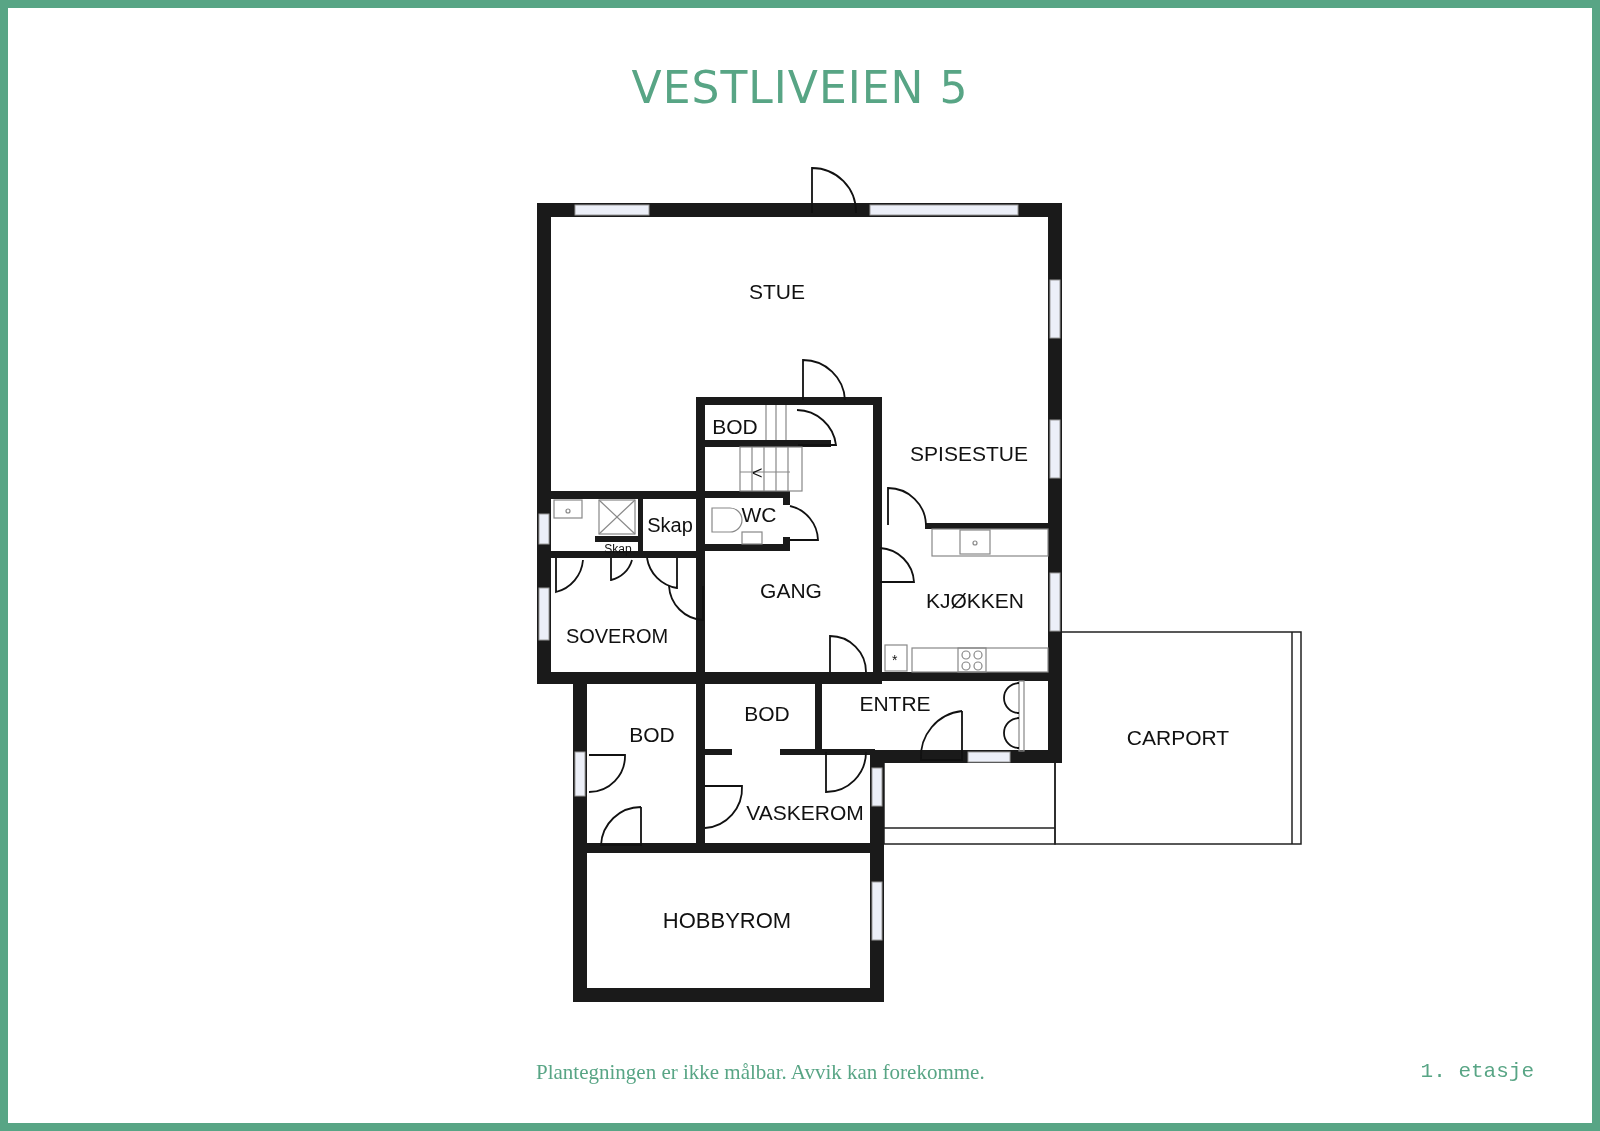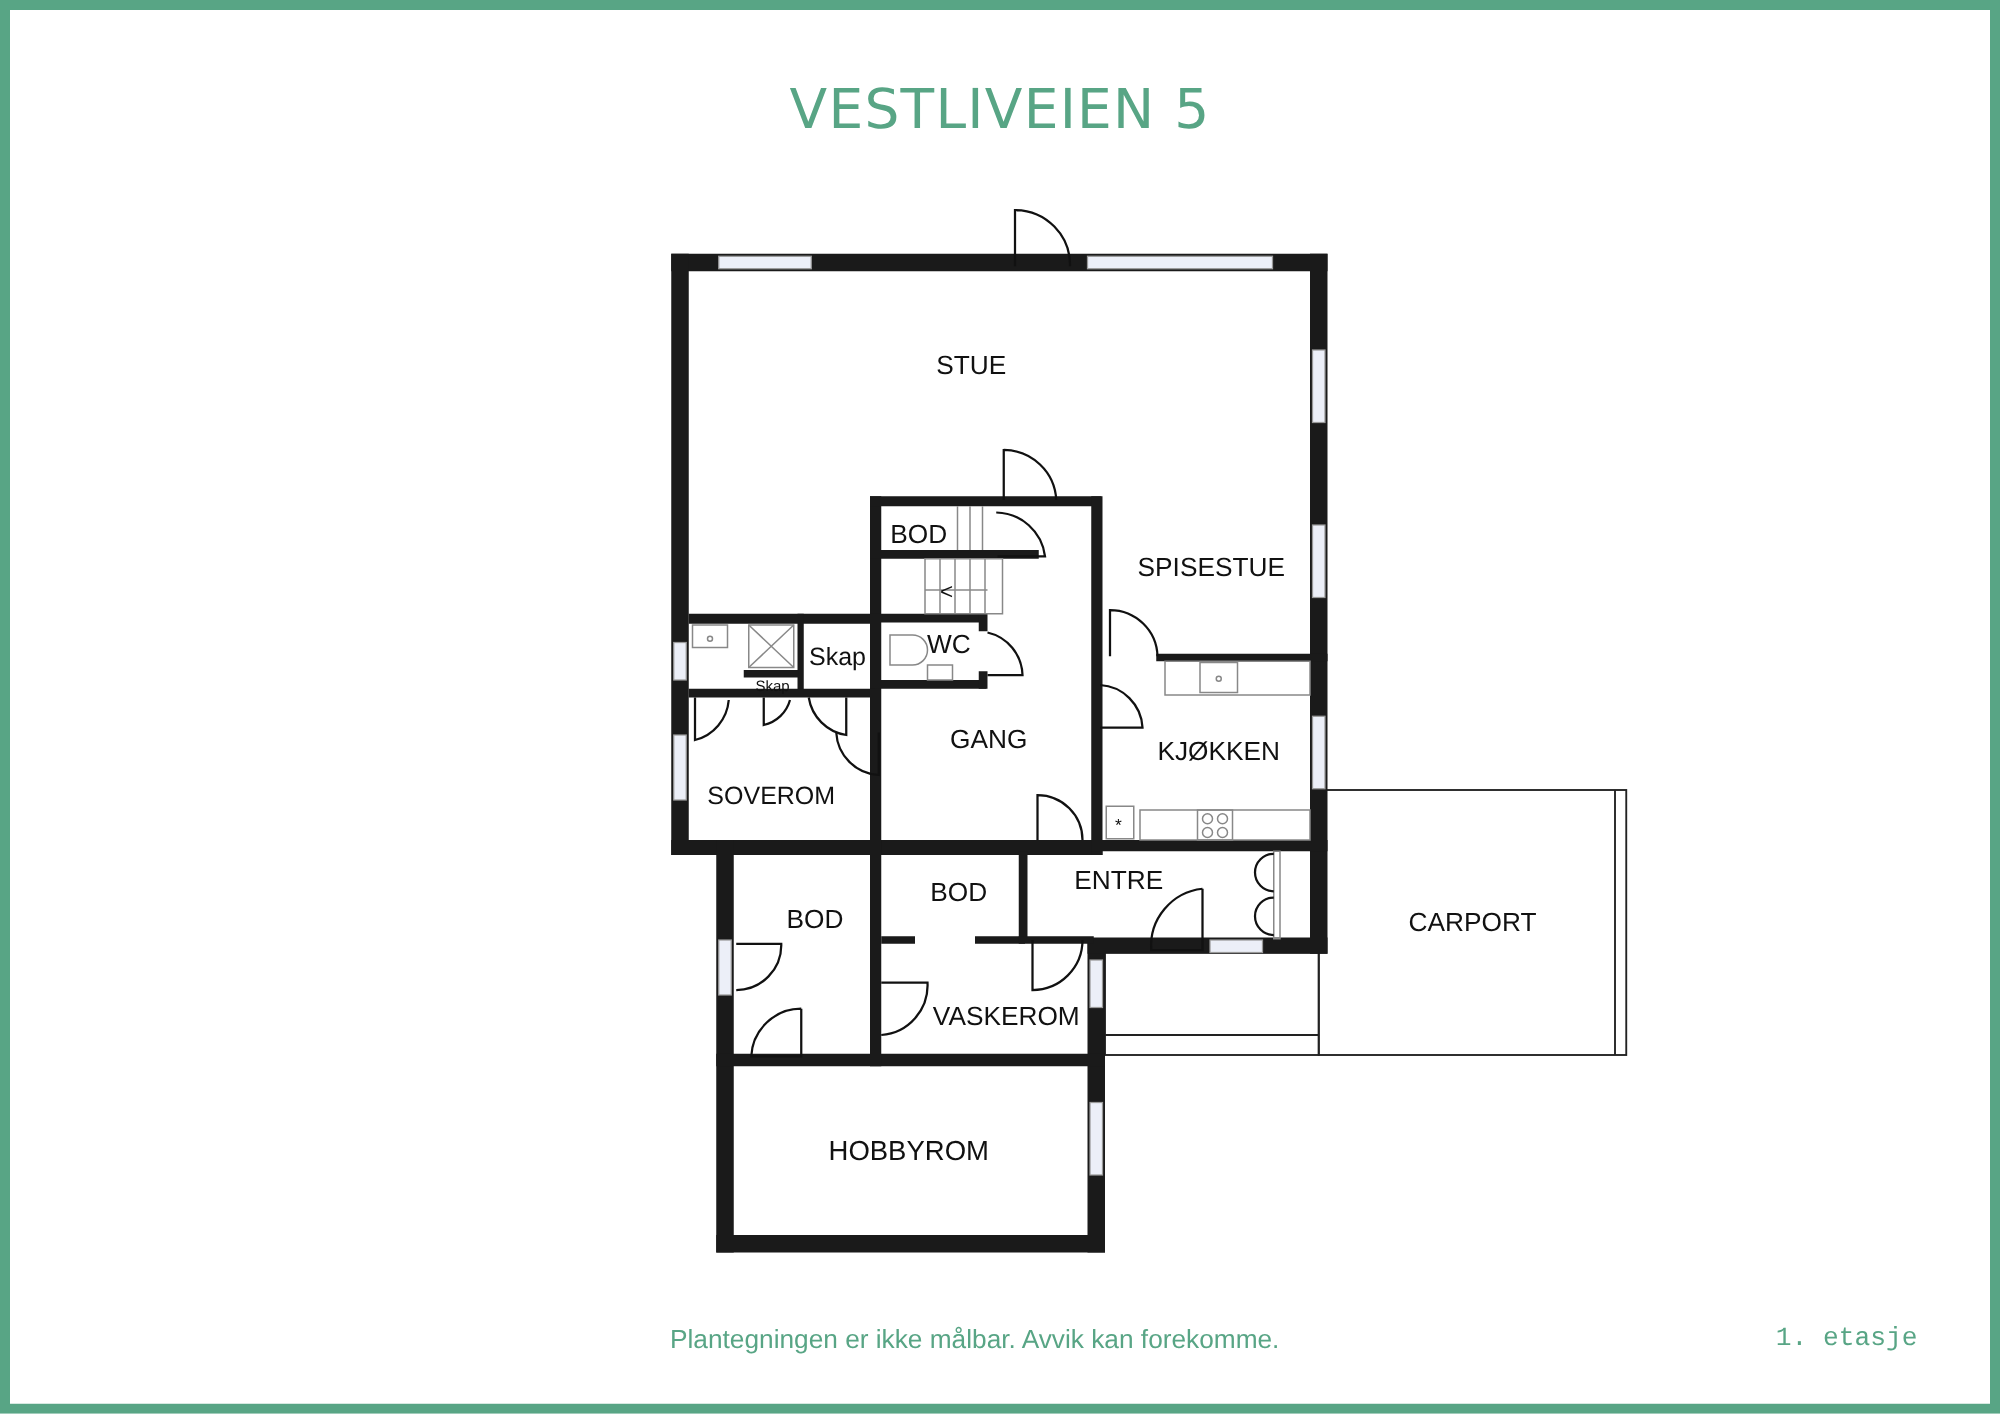--- a/index.html
+++ b/index.html
@@ -12,21 +12,21 @@
     position: absolute; left: 0; top: 0; width: 1600px; height: 1131px;
     box-sizing: border-box; border: 8px solid #58a585;
   }
   .title {
     position: absolute; left: 0; width: 1600px; top: 62px; text-align: center;
     color: #58a585; font-size: 44px; letter-spacing: 1px;
     font-family: "DejaVu Sans", sans-serif; font-weight: normal;
   }
   .footer-note {
     position: absolute; left: 536px; top: 1060px; color: #58a585;
-    font-size: 21px; font-family: Liberation Sans, sans-serif;
+    font-size: 21px; font-family: Liberation Serif, serif;
   }
   .floor-label {
     position: absolute; right: 66px; top: 1060px; color: #58a585;
     font-size: 21px; font-family: Liberation Mono, monospace;
   }
   svg.plan { position: absolute; left: 0; top: 0; }
   .wall { fill: #1a1a1a; }
   .win { fill: #eceff8; stroke: #999; stroke-width: 1; }
   .thin { fill: none; stroke: #222; stroke-width: 1.5; }
   .door-arc { fill: none; stroke: #111; stroke-width: 1.8; }

